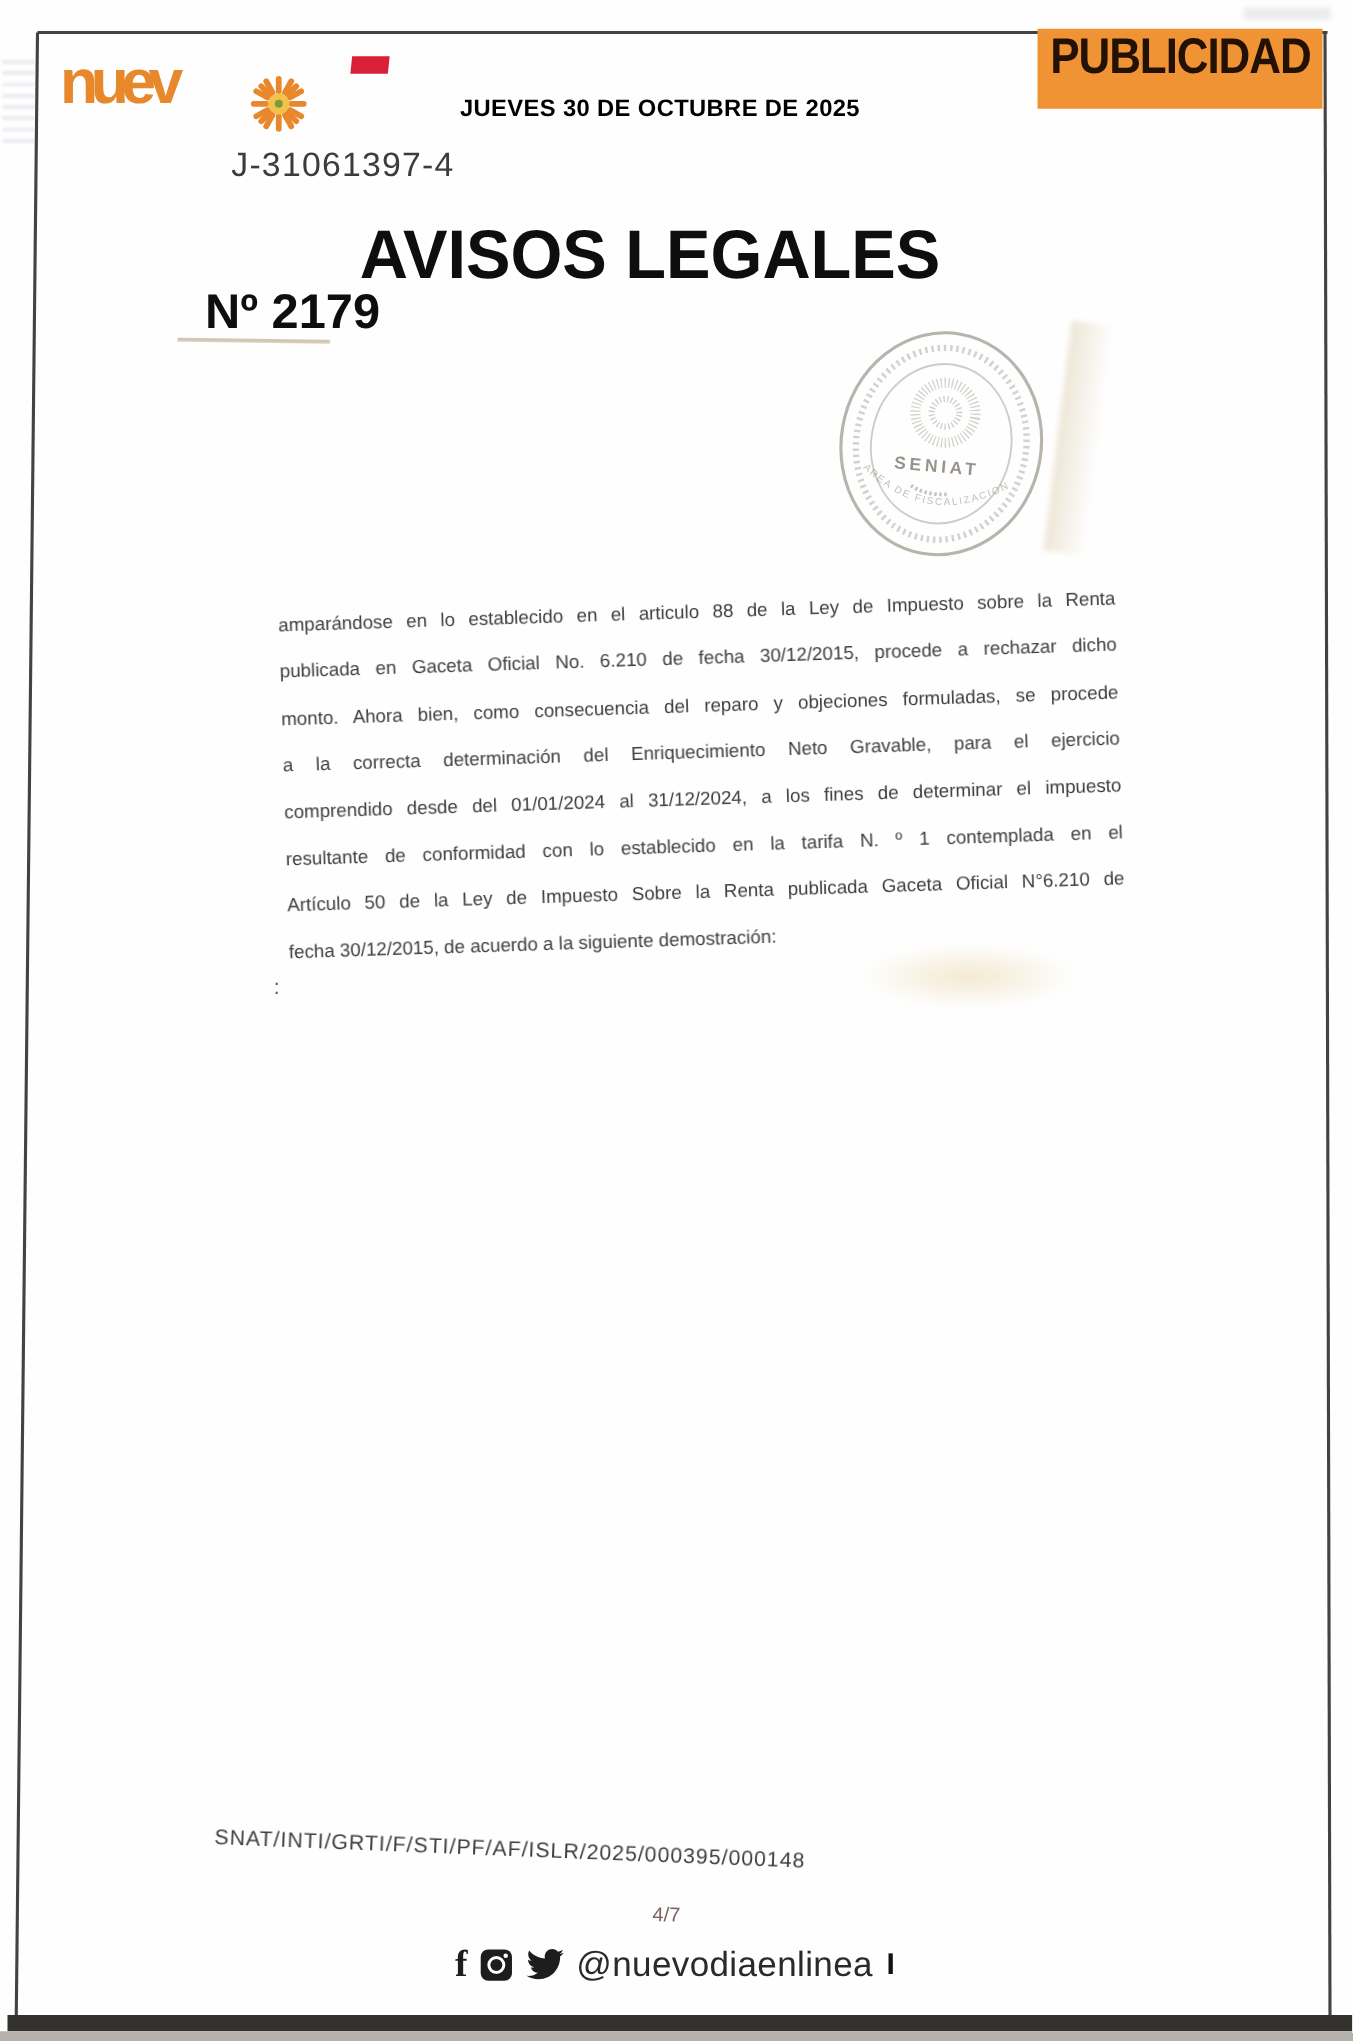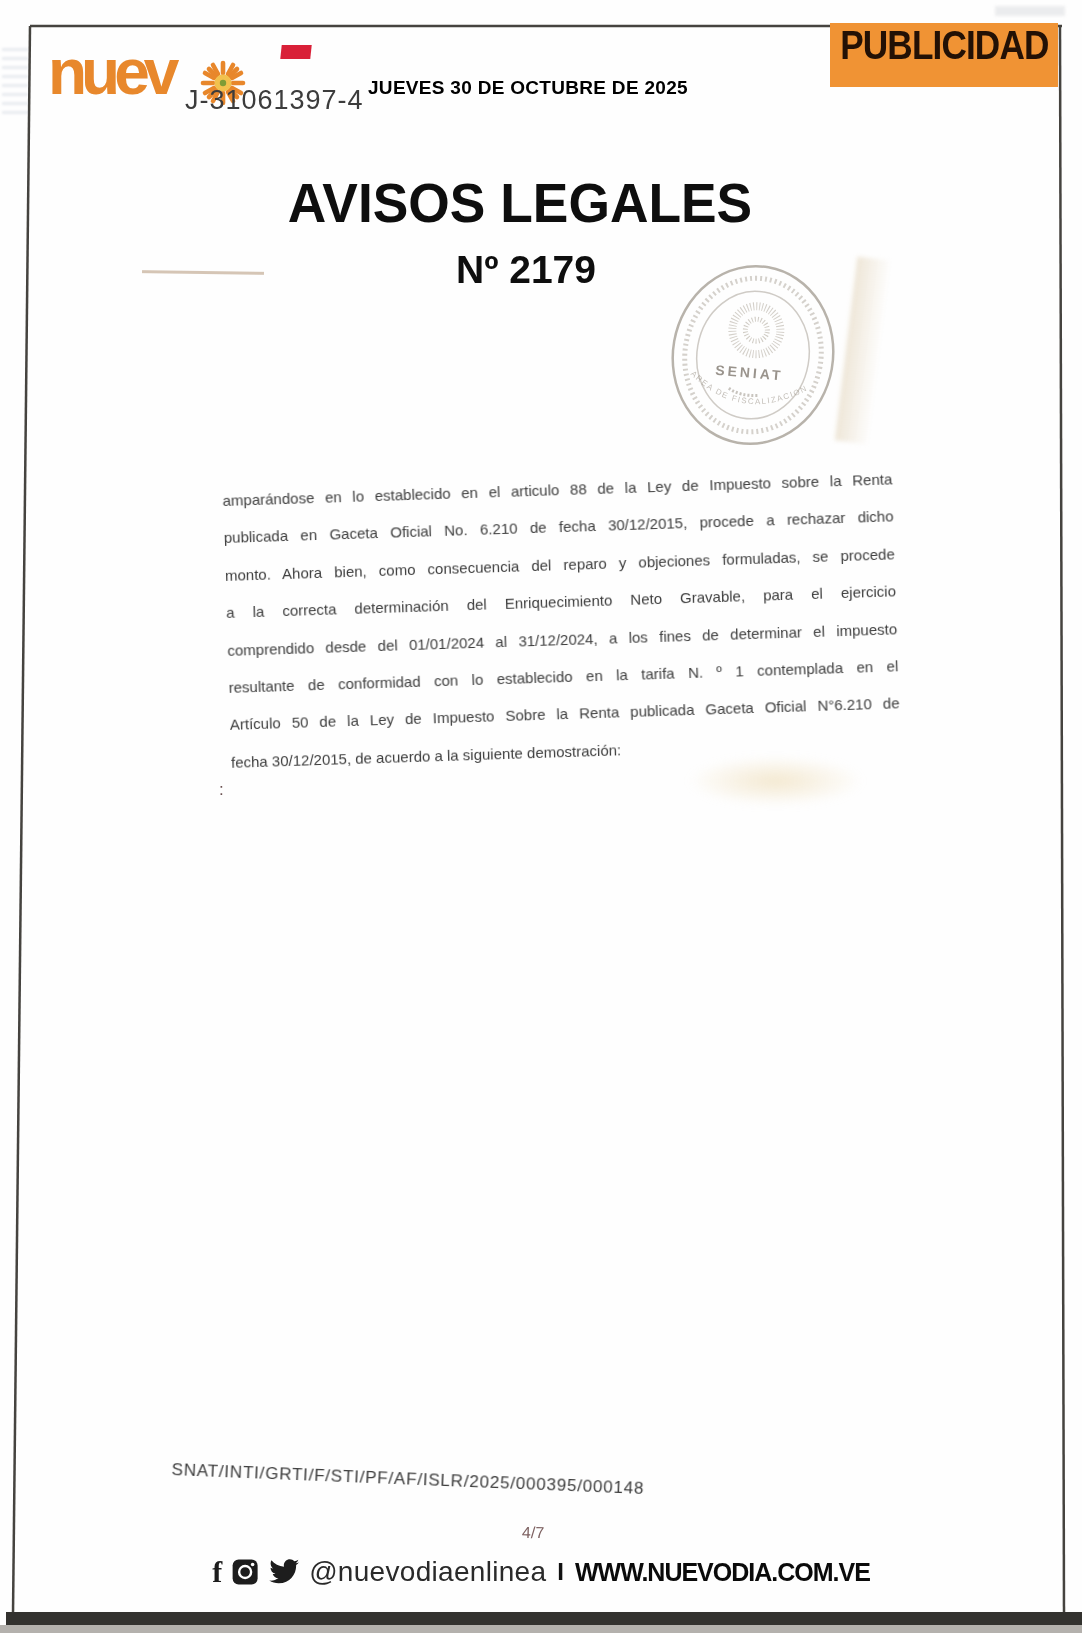--- a/index.html
+++ b/index.html
@@ -4,33 +4,33 @@
 <style>
   html,body{margin:0;padding:0;background:#ffffff;}
   #canvas{
     position:relative;width:1082px;height:1633px;background:#fefefe;
     overflow:hidden;font-family:"Liberation Sans",sans-serif;
   }
   .abs{position:absolute;}
 
   
   .logo-prefix{
-    left:48px;top:40px;font-size:64px;font-weight:bold;letter-spacing:-6px;
+    left:48px;top:40px;font-size:50px;font-weight:bold;letter-spacing:-6px;
     color:#E8882C;line-height:1;
   }
   .logo-suffix{
     left:243px;top:40px;font-size:78px;font-weight:bold;letter-spacing:-6px;
     color:#1c1c1c;line-height:1;
   }
   .logo-accent{
     left:281px;top:45px;width:30px;height:14px;background:#D92038;
     transform:skewX(-6deg);
   }
   .logo-reg{
-    left:185px;top:85px;font-size:27px;color:#3c3c3c;letter-spacing:1px;
+    left:185px;top:117px;font-size:27px;color:#3c3c3c;letter-spacing:1px;
   }
   .edition-date{
     left:368px;top:77px;font-size:19px;font-weight:bold;color:#000000;
     letter-spacing:.3px;
   }
   .publicidad{
     left:830px;top:23px;width:228px;height:64px;background:#F09334;
     display:flex;align-items:flex-start;justify-content:center;
   }
   .publicidad span{
@@ -38,22 +38,22 @@
     transform:scaleX(0.88);white-space:nowrap;
   }
 
   
   .legal-title{
     left:170px;top:176px;width:700px;text-align:center;
     font-size:55px;font-weight:bold;color:#0e0e0e;letter-spacing:0;
     transform:scaleX(0.97);line-height:1;
   }
   .legal-number{
-    left:176px;top:230px;width:700px;text-align:center;
-    font-size:39px;font-weight:bold;color:#0e0e0e;line-height:1;margin-top:20px;
+    left:164px;top:230px;width:700px;text-align:left;
+    font-size:39px;font-weight:bold;color:#0e0e0e;line-height:1;
   }
 
   
   .body-par{
     left:222px;top:482px;width:670px;
     transform:rotate(-1.85deg);transform-origin:left top;
     color:#3e3e3e;font-size:15px;filter:blur(.2px);
   }
   .body-par p{
     margin:0;line-height:37.4px;text-align:justify;text-align-last:justify;
@@ -202,19 +202,18 @@
     <svg width="28" height="28" viewBox="0 0 28 28">
       <rect x="1.5" y="1.5" width="25" height="25" rx="6" fill="#1d1d1d"></rect>
       <circle cx="14" cy="14" r="6" fill="none" stroke="#ffffff" stroke-width="2.4"></circle>
       <circle cx="21.5" cy="6.5" r="1.8" fill="#ffffff"></circle>
     </svg>
     <svg width="32" height="27" viewBox="0 0 32 27">
       <path fill="#1d1d1d" d="M31 3.2c-1.1.5-2.3.9-3.5 1 1.3-.8 2.2-2 2.7-3.4-1.2.7-2.5 1.2-3.9 1.5C25.1.9 23.5.2 21.8.2c-3.4 0-6.1 2.7-6.1 6.1 0 .5.1.9.2 1.4-5.1-.3-9.6-2.7-12.6-6.4-.5.9-.8 2-.8 3.1 0 2.1 1.1 4 2.7 5.1-1 0-1.9-.3-2.8-.8v.1c0 3 2.1 5.4 4.9 6-.5.1-1 .2-1.6.2-.4 0-.8 0-1.1-.1.8 2.4 3 4.2 5.7 4.2-2.1 1.6-4.7 2.6-7.6 2.6-.5 0-1 0-1.5-.1 2.7 1.7 5.9 2.7 9.4 2.7 11.3 0 17.4-9.3 17.4-17.4v-.8c1.2-.8 2.2-1.9 3-3.1z"></path>
     </svg>
     <span class="footer-handle">@nuevodiaenlinea</span>
     <span class="footer-sep">I</span>
-    <span class="footer-site">WWW.NUEVODIA.COM.VE</span>
   </div>
 
   <div class="abs bottom-bar"></div>
   <div class="abs bottom-strip"></div>
 
 </div>
 
 </body></html>

